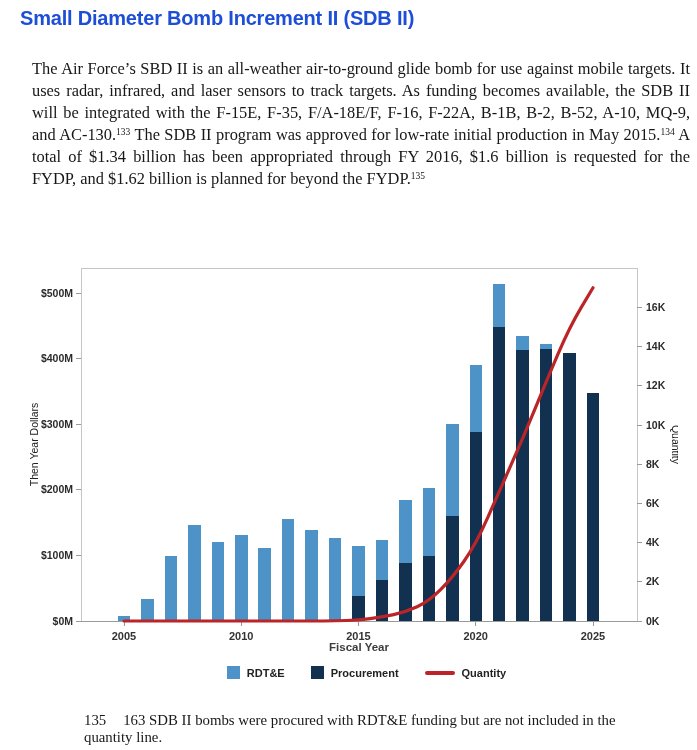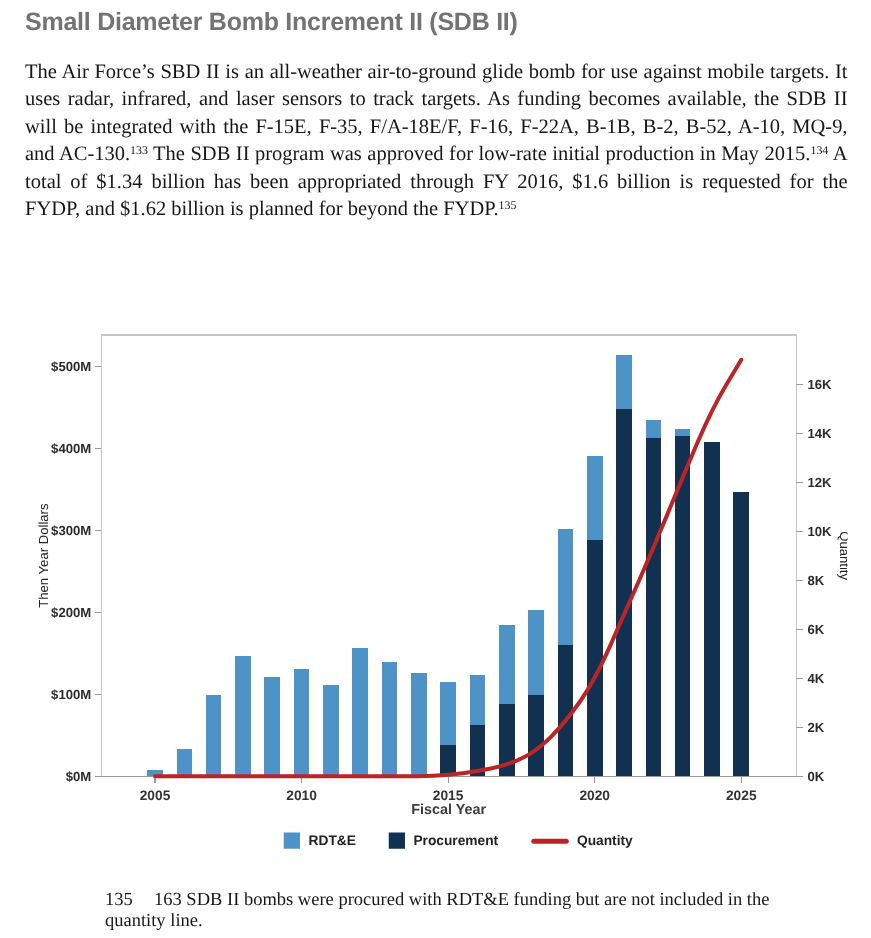--- a/index.html
+++ b/index.html
@@ -6,21 +6,21 @@
   body{
     width:697px;height:750px;position:relative;background:#ffffff;
     font-family:"Liberation Serif", serif;overflow:hidden;
   }
   .title{
     position:absolute;left:20px;top:7px;margin:0;
     font-family:"Liberation Sans", sans-serif;font-weight:bold;
     font-size:20px;color:#14619f;letter-spacing:-0.2px;
   }
   .body-text{
-    position:absolute;left:20px;top:46px;width:658px;margin:0;
+    position:absolute;left:20px;top:46px;width:658px;margin:12px;
     font-size:16.4px;line-height:22.1px;color:#171717;text-align:justify;
   }
   .body-text sup{font-size:0.58em;line-height:0;vertical-align:0.5em;}
   .chart{position:absolute;left:0;top:255px;width:697px;height:180px;}
   #chart-svg{position:absolute;left:18px;top:0;}
   .legend{
     position:absolute;top:411px;left:36px;right:0;
     display:flex;justify-content:center;align-items:center;gap:26px;
     font-family:"Liberation Sans", sans-serif;font-size:11px;font-weight:bold;color:#222;
   }
@@ -32,21 +32,21 @@
     font-size:14.8px;color:#171717;
   }
   .fn-num{margin-right:17px;}
   svg text{font-family:"Liberation Sans", sans-serif;}
 </style>
 </head>
 <body>
 
 <div>
 
-  <h1 class="title" style="color: #737373;">Small Diameter Bomb Increment II (SDB II)</h1>
+  <h1 class="title" style="color: #1d4ed8;">Small Diameter Bomb Increment II (SDB II)</h1>
 
   <p class="body-text"><span>The Air Force’s SBD II is an all-weather air-to-ground glide bomb for use against mobile targets. It uses radar, infrared, and laser sensors to track targets. As funding becomes available, the SDB II will be integrated with the F-15E, F-35, F/A-18E/F, F-16, F-22A, B-1B, B-2, B-52, A-10, MQ-9, and AC-130.</span><sup>133</sup><span> The SDB II program was approved for low-rate initial production in May 2015.</span><sup>134</sup><span> A total of $1.34 billion has been appropriated through FY 2016, $1.6 billion is requested for the FYDP, and $1.62 billion is planned for beyond the FYDP.</span><sup>135</sup></p>
 
   <div class="chart">
     <svg id="chart-svg" width="660" height="400">
         <rect x="63" y="13" width="556" height="353" fill="none" stroke="#c6c6c6" stroke-width="1" shape-rendering="crispEdges"></rect>
         <line x1="58" y1="366" x2="63" y2="366" stroke="#9a9a9a" stroke-width="1" shape-rendering="crispEdges"></line>
         <text x="55" y="366" dy="0.35em" text-anchor="end" font-size="10.5" font-weight="bold" fill="#2b2b2b">$0M</text>
         <line x1="58" y1="300.4" x2="63" y2="300.4" stroke="#9a9a9a" stroke-width="1" shape-rendering="crispEdges"></line>
         <text x="55" y="300.4" dy="0.35em" text-anchor="end" font-size="10.5" font-weight="bold" fill="#2b2b2b">$100M</text>

